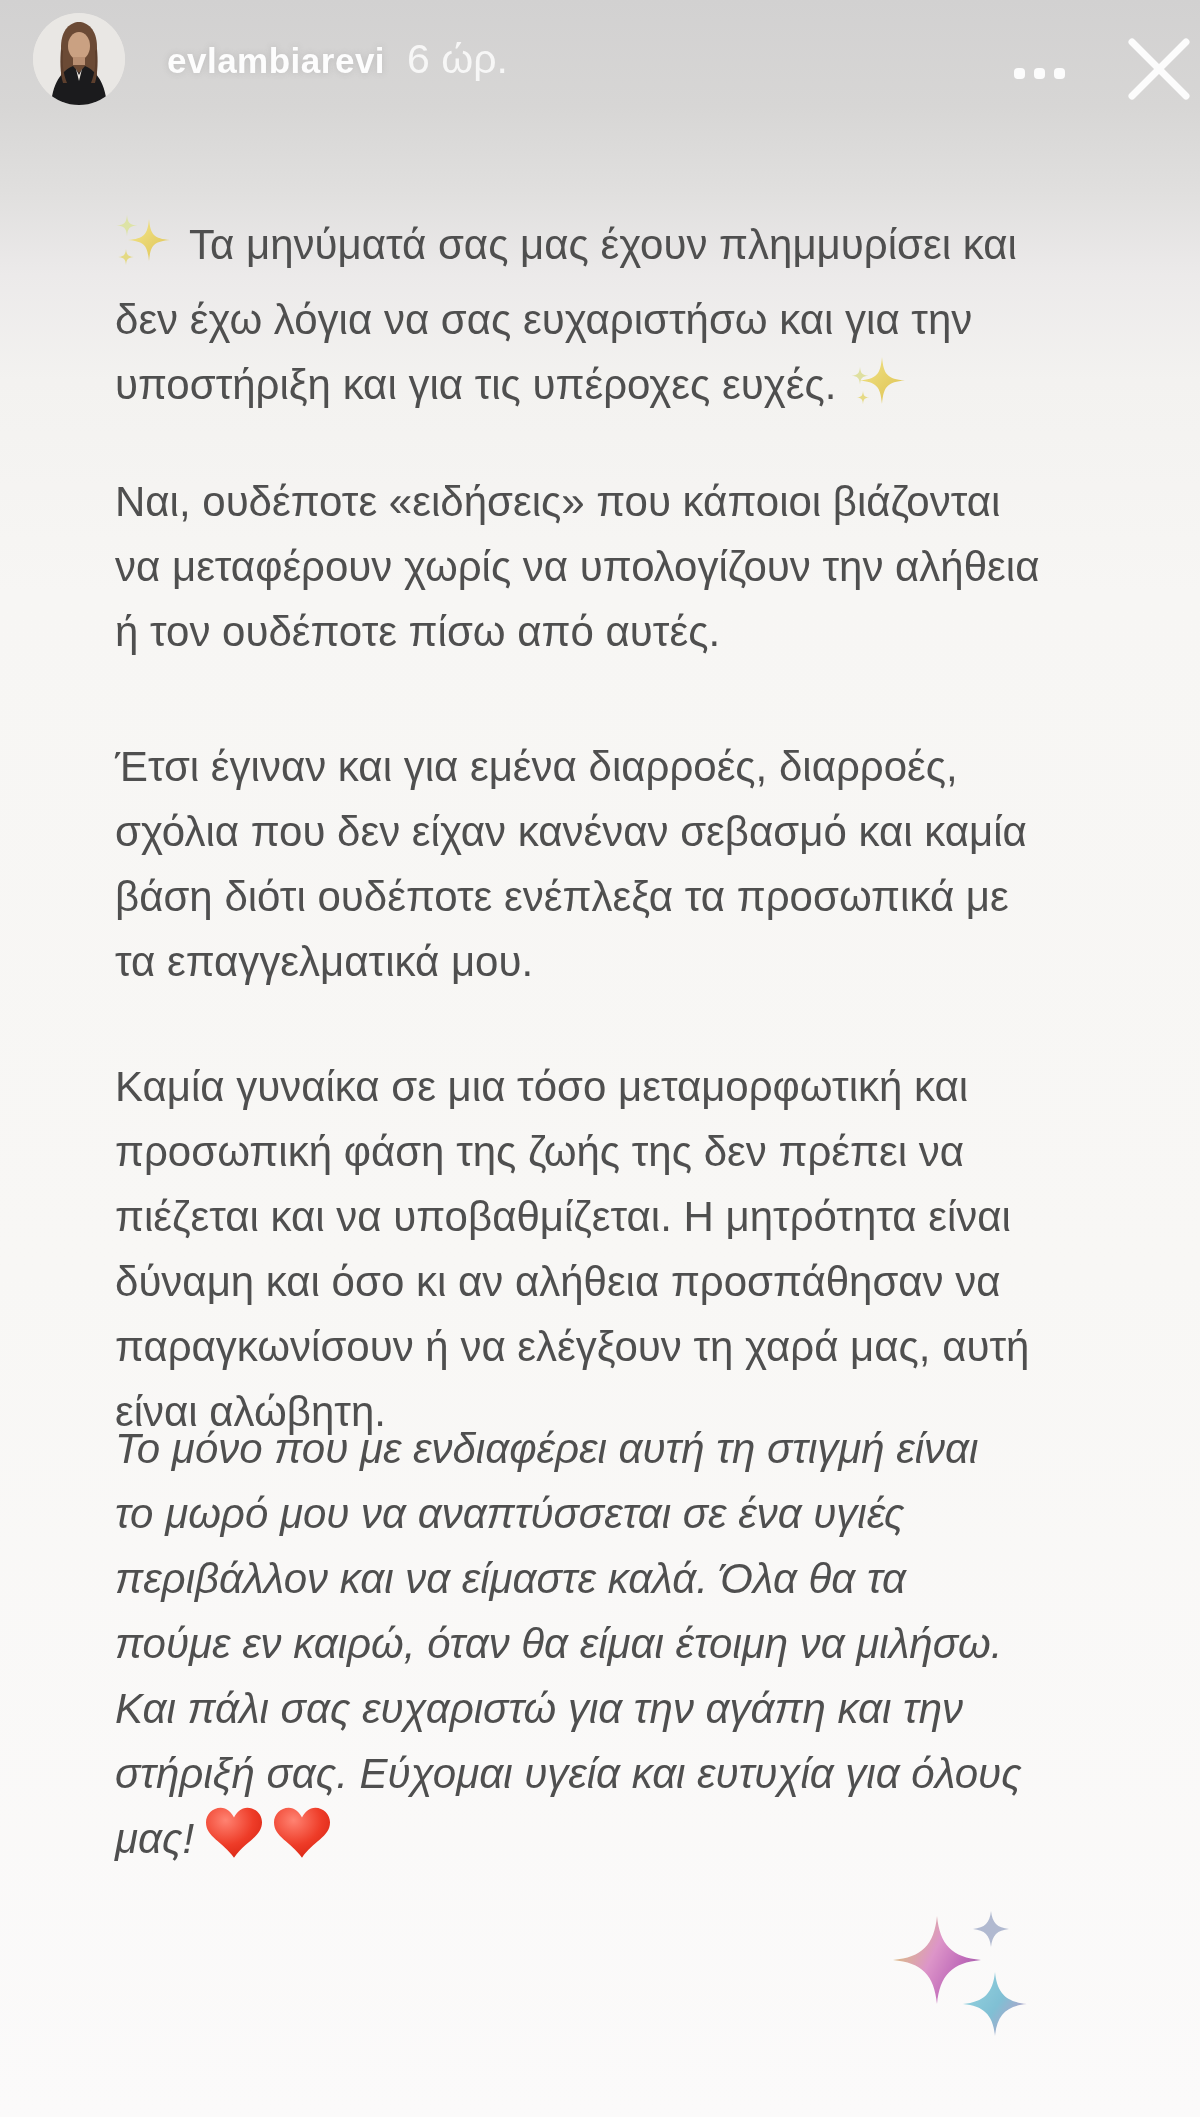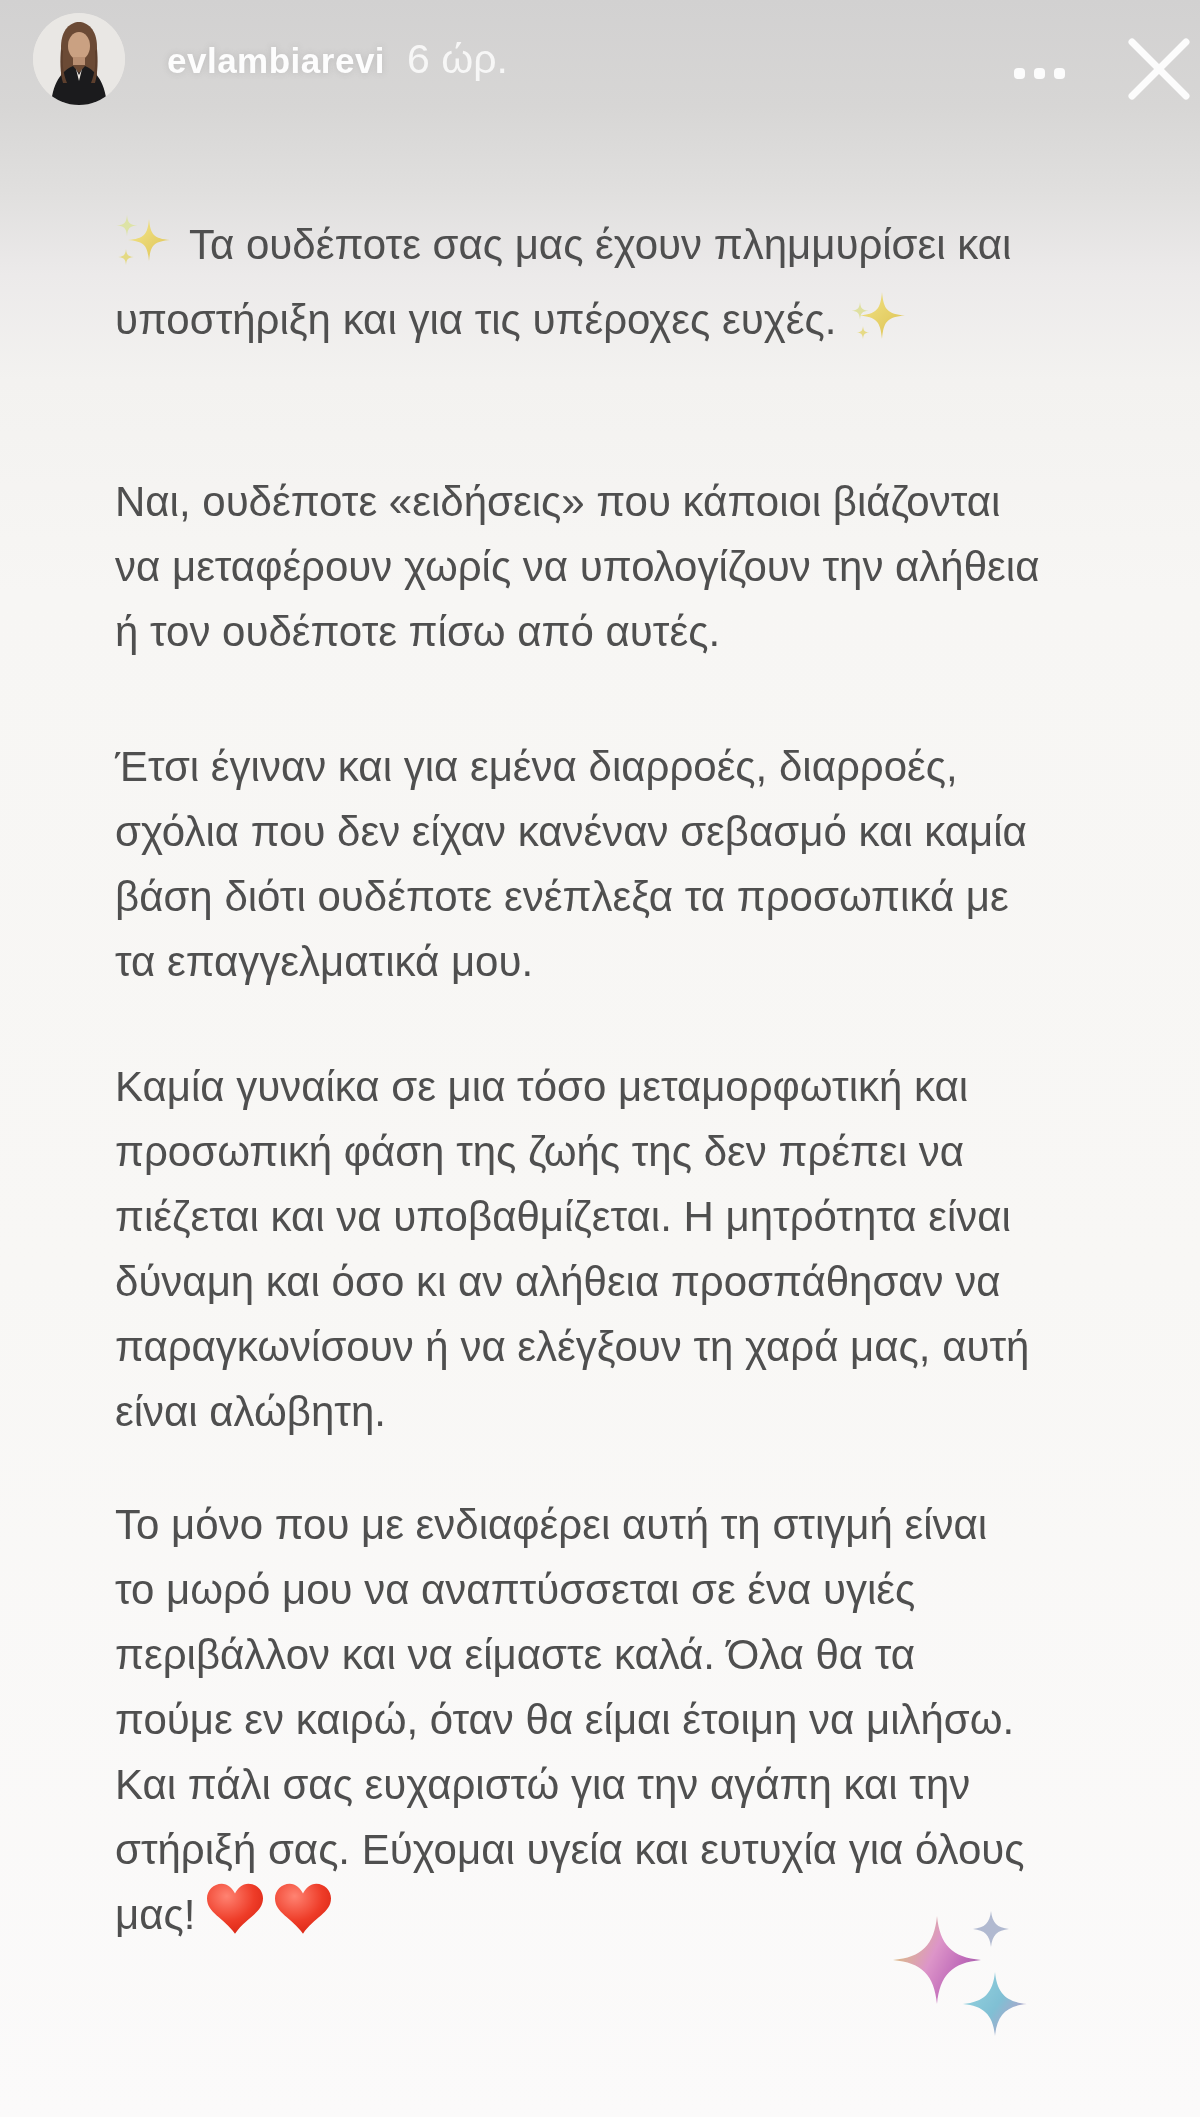--- a/index.html
+++ b/index.html
@@ -44,21 +44,21 @@
   .story-line{white-space:nowrap;}
   .emoji-inline{display:inline-block;vertical-align:-10px;}
   .emoji-lead{margin-right:16px;}
   .emoji-trail{margin-left:14px;}
   .heart{display:inline-block;vertical-align:-6px;margin-left:12px;}
 
   .p1{top:212px;}
   .p2{top:469px;}
   .p3{top:734px;}
   .p4{top:1054px;}
-  .p5{top:1492px;}
+  .p5{top:1416px;font-style:italic;}
 
   
   .sticker{position:absolute;left:878px;top:1898px;width:165px;height:145px;}
 </style>
 </head>
 <body>
 
 <div class="page">
 
   <div class="header">
@@ -102,21 +102,24 @@
           <defs>
             <linearGradient id="gold1" x1="0" y1="0" x2="1" y2="1">
               <stop offset="0" stop-color="#f4e78e"></stop>
                 <stop offset="1" stop-color="#ddc253"></stop>
             </linearGradient>
           </defs>
           <path d="M34,6 C35.5,22 39,25.5 55,27 C39,28.5 35.5,32 34,48 C32.5,32 29,28.5 13,27 C29,25.5 32.5,22 34,6 Z" fill="url(#gold1)"></path>
           <path d="M12,2 C12.8,10 14.5,11.8 22.5,12.6 C14.5,13.4 12.8,15.2 12,23 C11.2,15.2 9.5,13.4 1.5,12.6 C9.5,11.8 11.2,10 12,2 Z" fill="#dde3a6"></path>
           <path d="M11,36 C11.6,42 12.9,43.4 19,44 C12.9,44.6 11.6,46 11,52 C10.4,46 9.1,44.6 3,44 C9.1,43.4 10.4,42 11,36 Z" fill="#e4d983"></path>
         </svg>
-      </span><span>Τα ουδέποτε σας μας έχουν πλημμυρίσει και</span>
+      </span><span>Τα μηνύματά σας μας έχουν πλημμυρίσει και</span>
+    </div>
+    <div class="story-line">
+      <span>δεν έχω λόγια να σας ευχαριστήσω και για την</span>
     </div>
     <div class="story-line">
       <span>υποστήριξη και για τις υπέροχες ευχές.</span><span class="emoji-inline emoji-trail">
         <svg width="58" height="56" viewBox="0 0 58 56">
           <defs>
             <linearGradient id="gold2" x1="0" y1="0" x2="1" y2="1">
               <stop offset="0" stop-color="#f2e488"></stop>
                 <stop offset="1" stop-color="#dcc04f"></stop>
             </linearGradient>
           </defs>

